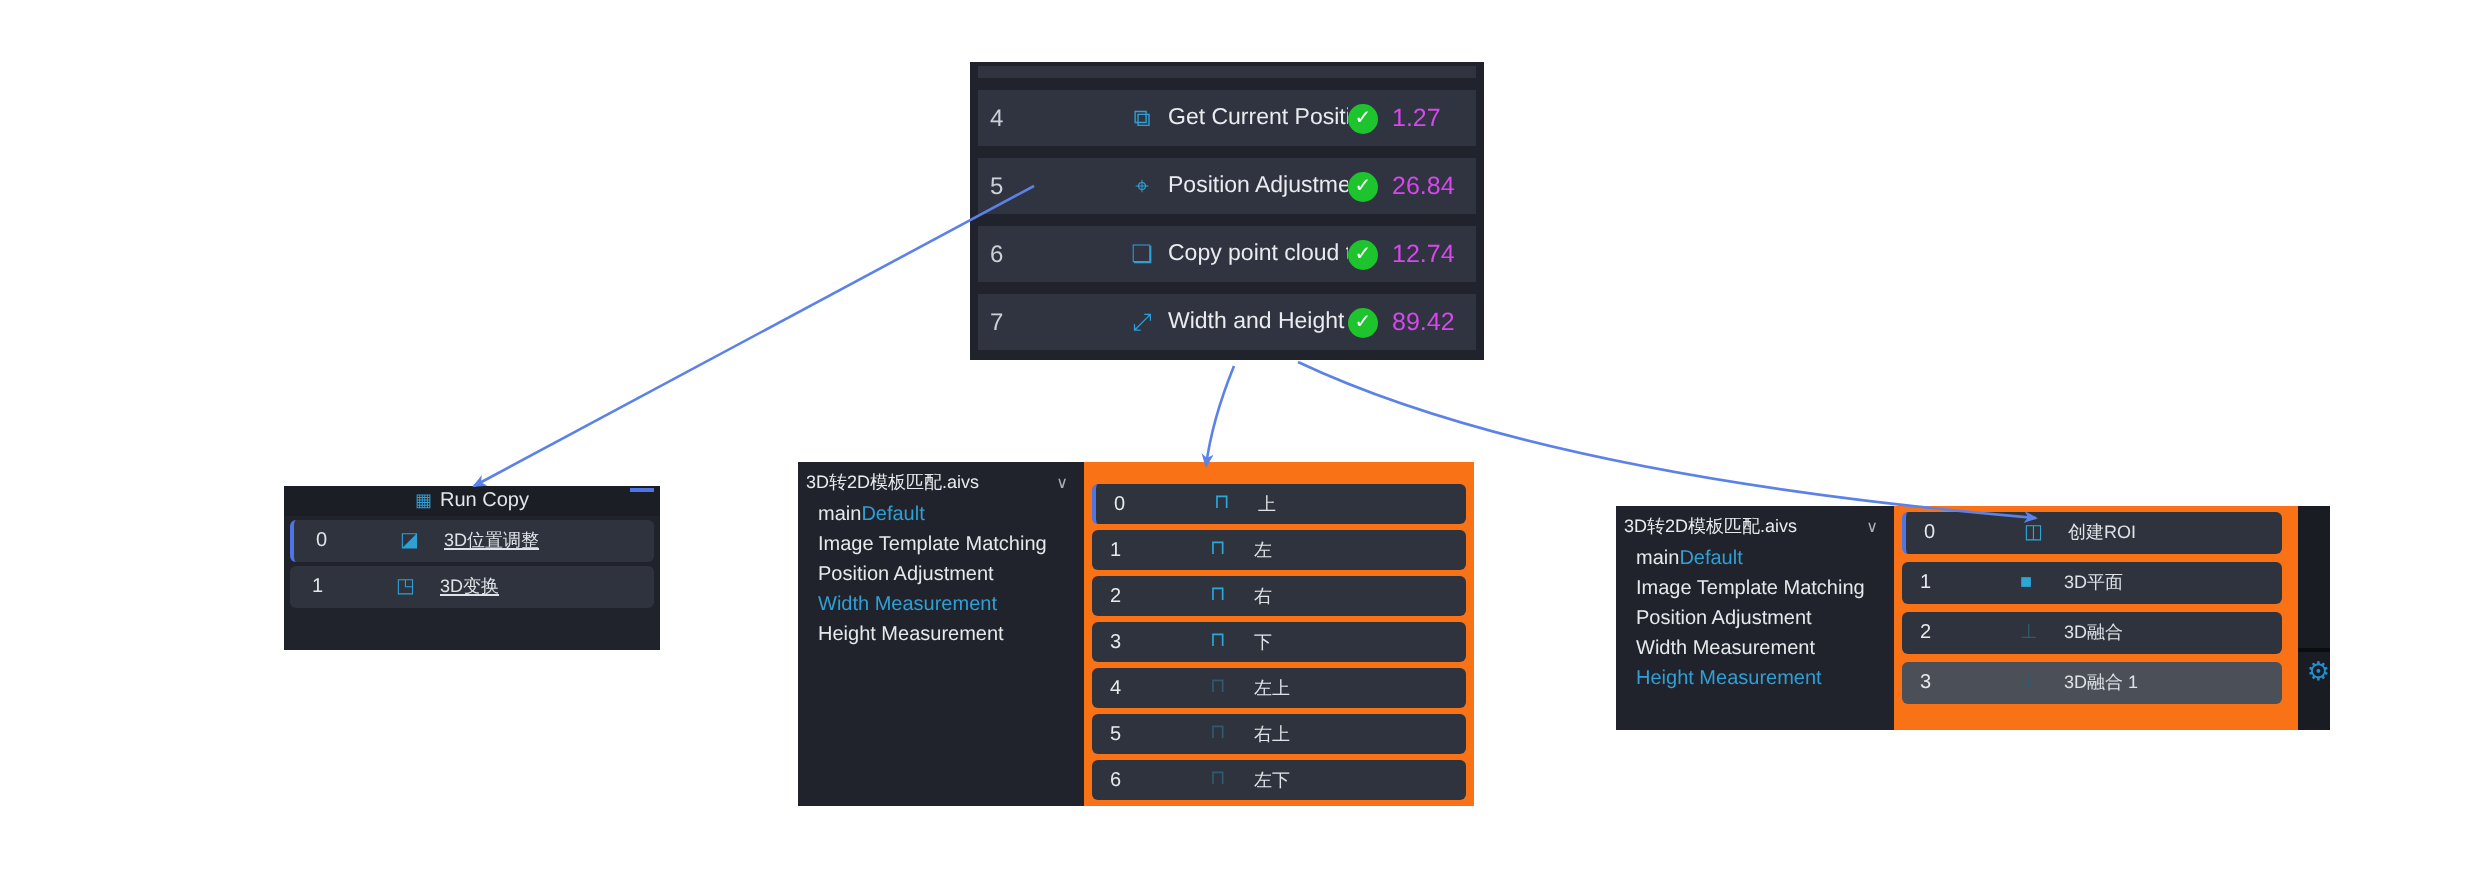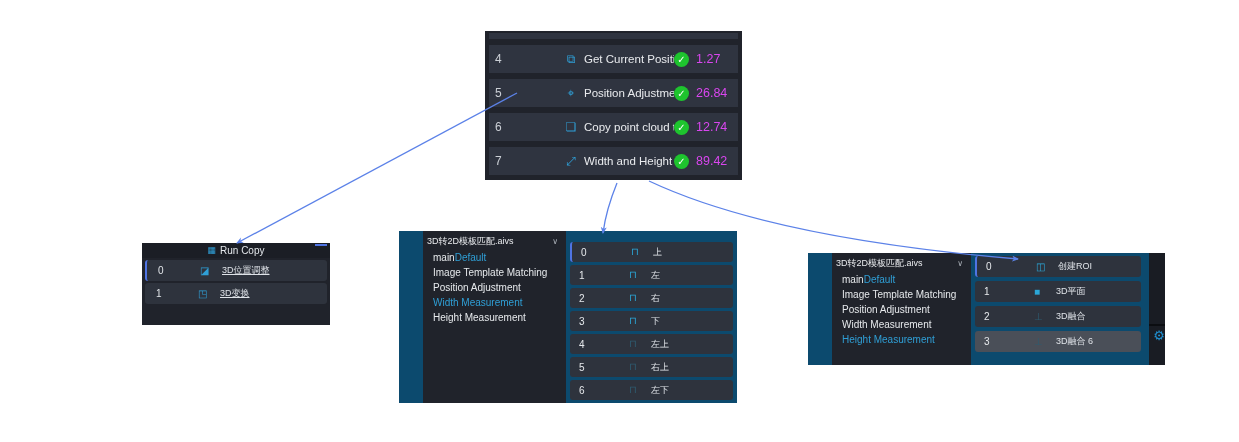--- a/index.html
+++ b/index.html
@@ -28,21 +28,21 @@
   .rl-header .hicon{color:var(--teal);font-size:9px;line-height:9px;}
   .rl-dash{position:absolute;right:3px;top:1px;width:12px;height:2px;background:var(--accent);}
   .rl-row{height:21px;margin:2px 3px 2px 3px;background:#2e333d;border-radius:3px;
     display:flex;align-items:center;box-sizing:border-box;}
   .rl-row.sel{border-left:2px solid var(--accent);}
   .rl-num{width:42px;padding-left:11px;font-size:10px;color:#e2e6ea;}
   .rl-icon{width:22px;color:var(--teal);font-size:10px;line-height:10px;}
   .rl-label{font-size:9px;color:#dfe3e8;text-decoration:underline;}
 
   
-  .proj{background:#0c4a6e;display:flex;padding-left:24px;}
+  .proj{background:#f97316;display:flex;}
   #center-panel{left:399px;top:231px;width:338px;height:172px;}
   #right-panel{left:808px;top:253px;width:357px;height:112px;}
   .side{background:#20232b;flex-shrink:0;}
   #center-panel .side{width:143px;}
   #right-panel .side{width:139px;}
   .side-header{display:flex;justify-content:space-between;align-items:center;
     padding:4px 8px 2px 4px;color:#e9ebee;font-size:9px;white-space:nowrap;overflow:hidden;}
   .side-header .chev{color:#aab0b8;font-size:8px;flex-shrink:0;}
   .side-item{padding:2px 10px;font-size:10px;color:#e6e9ec;display:flex;
     justify-content:flex-start;white-space:nowrap;}
@@ -239,20 +239,20 @@
         <span class="s-label">3D平面</span>
       </div>
       <div class="step">
         <span class="s-num">2</span>
         <span class="s-icon dim">⊥</span>
         <span class="s-label">3D融合</span>
       </div>
       <div class="step sel">
         <span class="s-num">3</span>
         <span class="s-icon dim">⊥</span>
-        <span class="s-label">3D融合 6</span>
+        <span class="s-label">3D融合 1</span>
       </div>
     </div>
   <div class="gear-strip">
     <div class="divider"></div>
     <span class="gear">⚙</span>
   </div>
 </div>
 
 </body></html>

